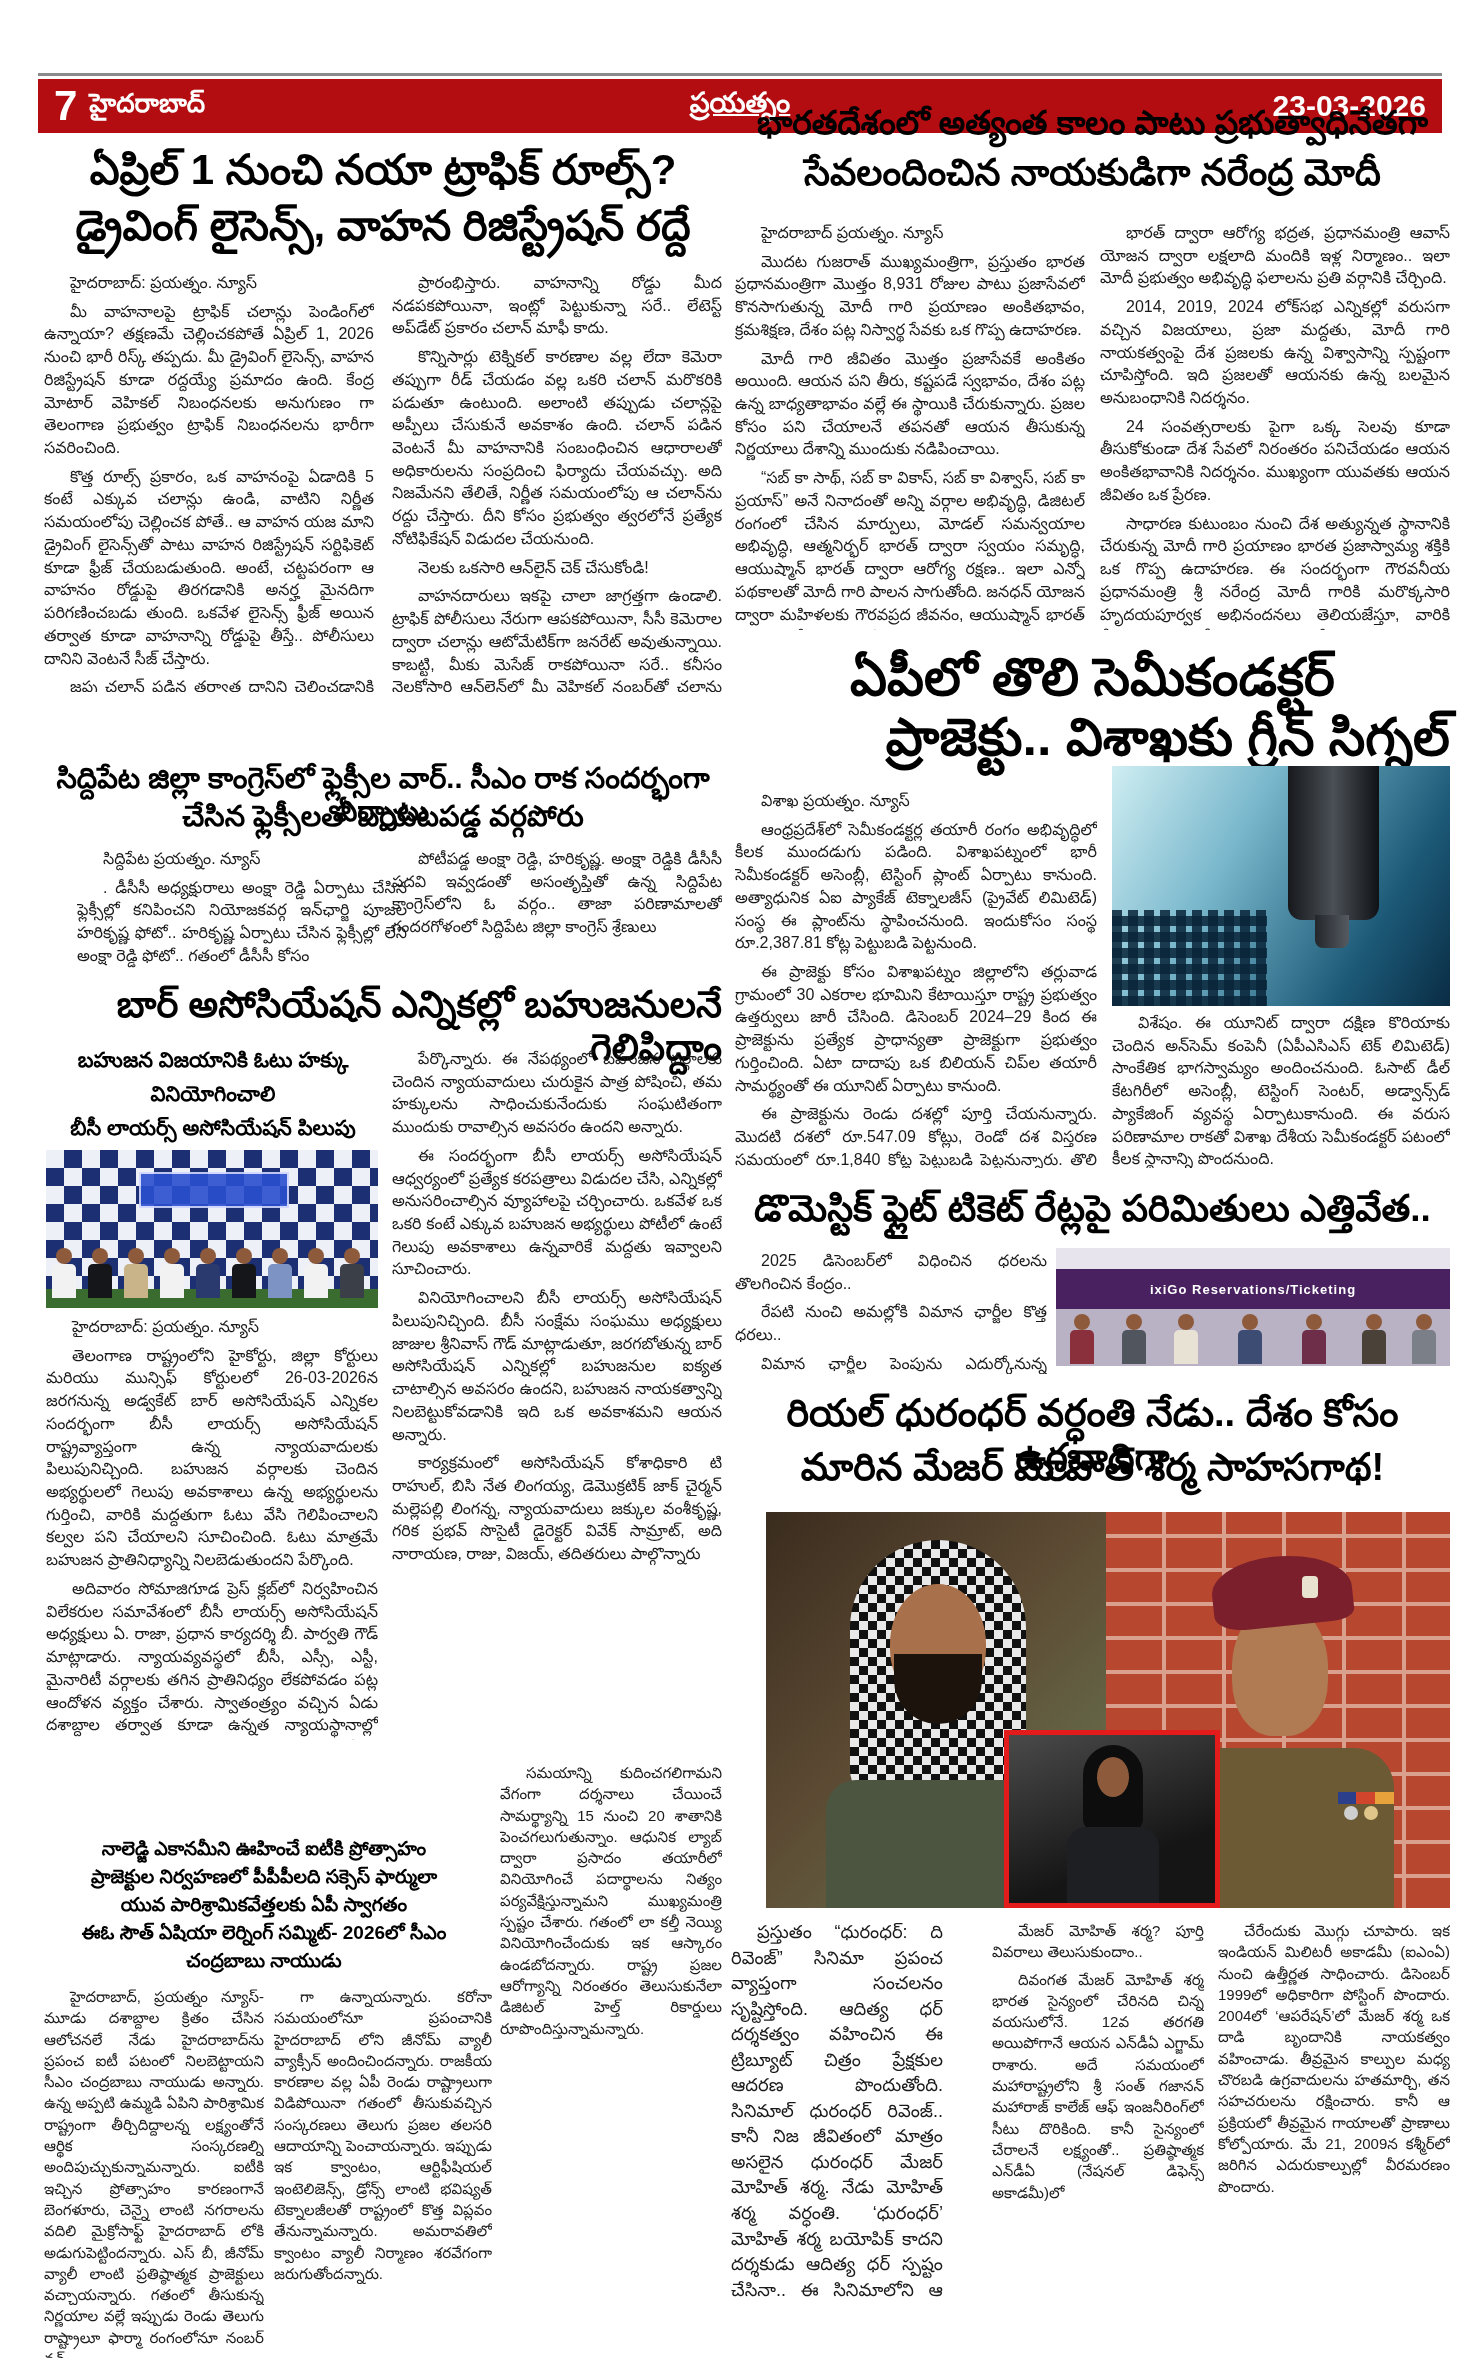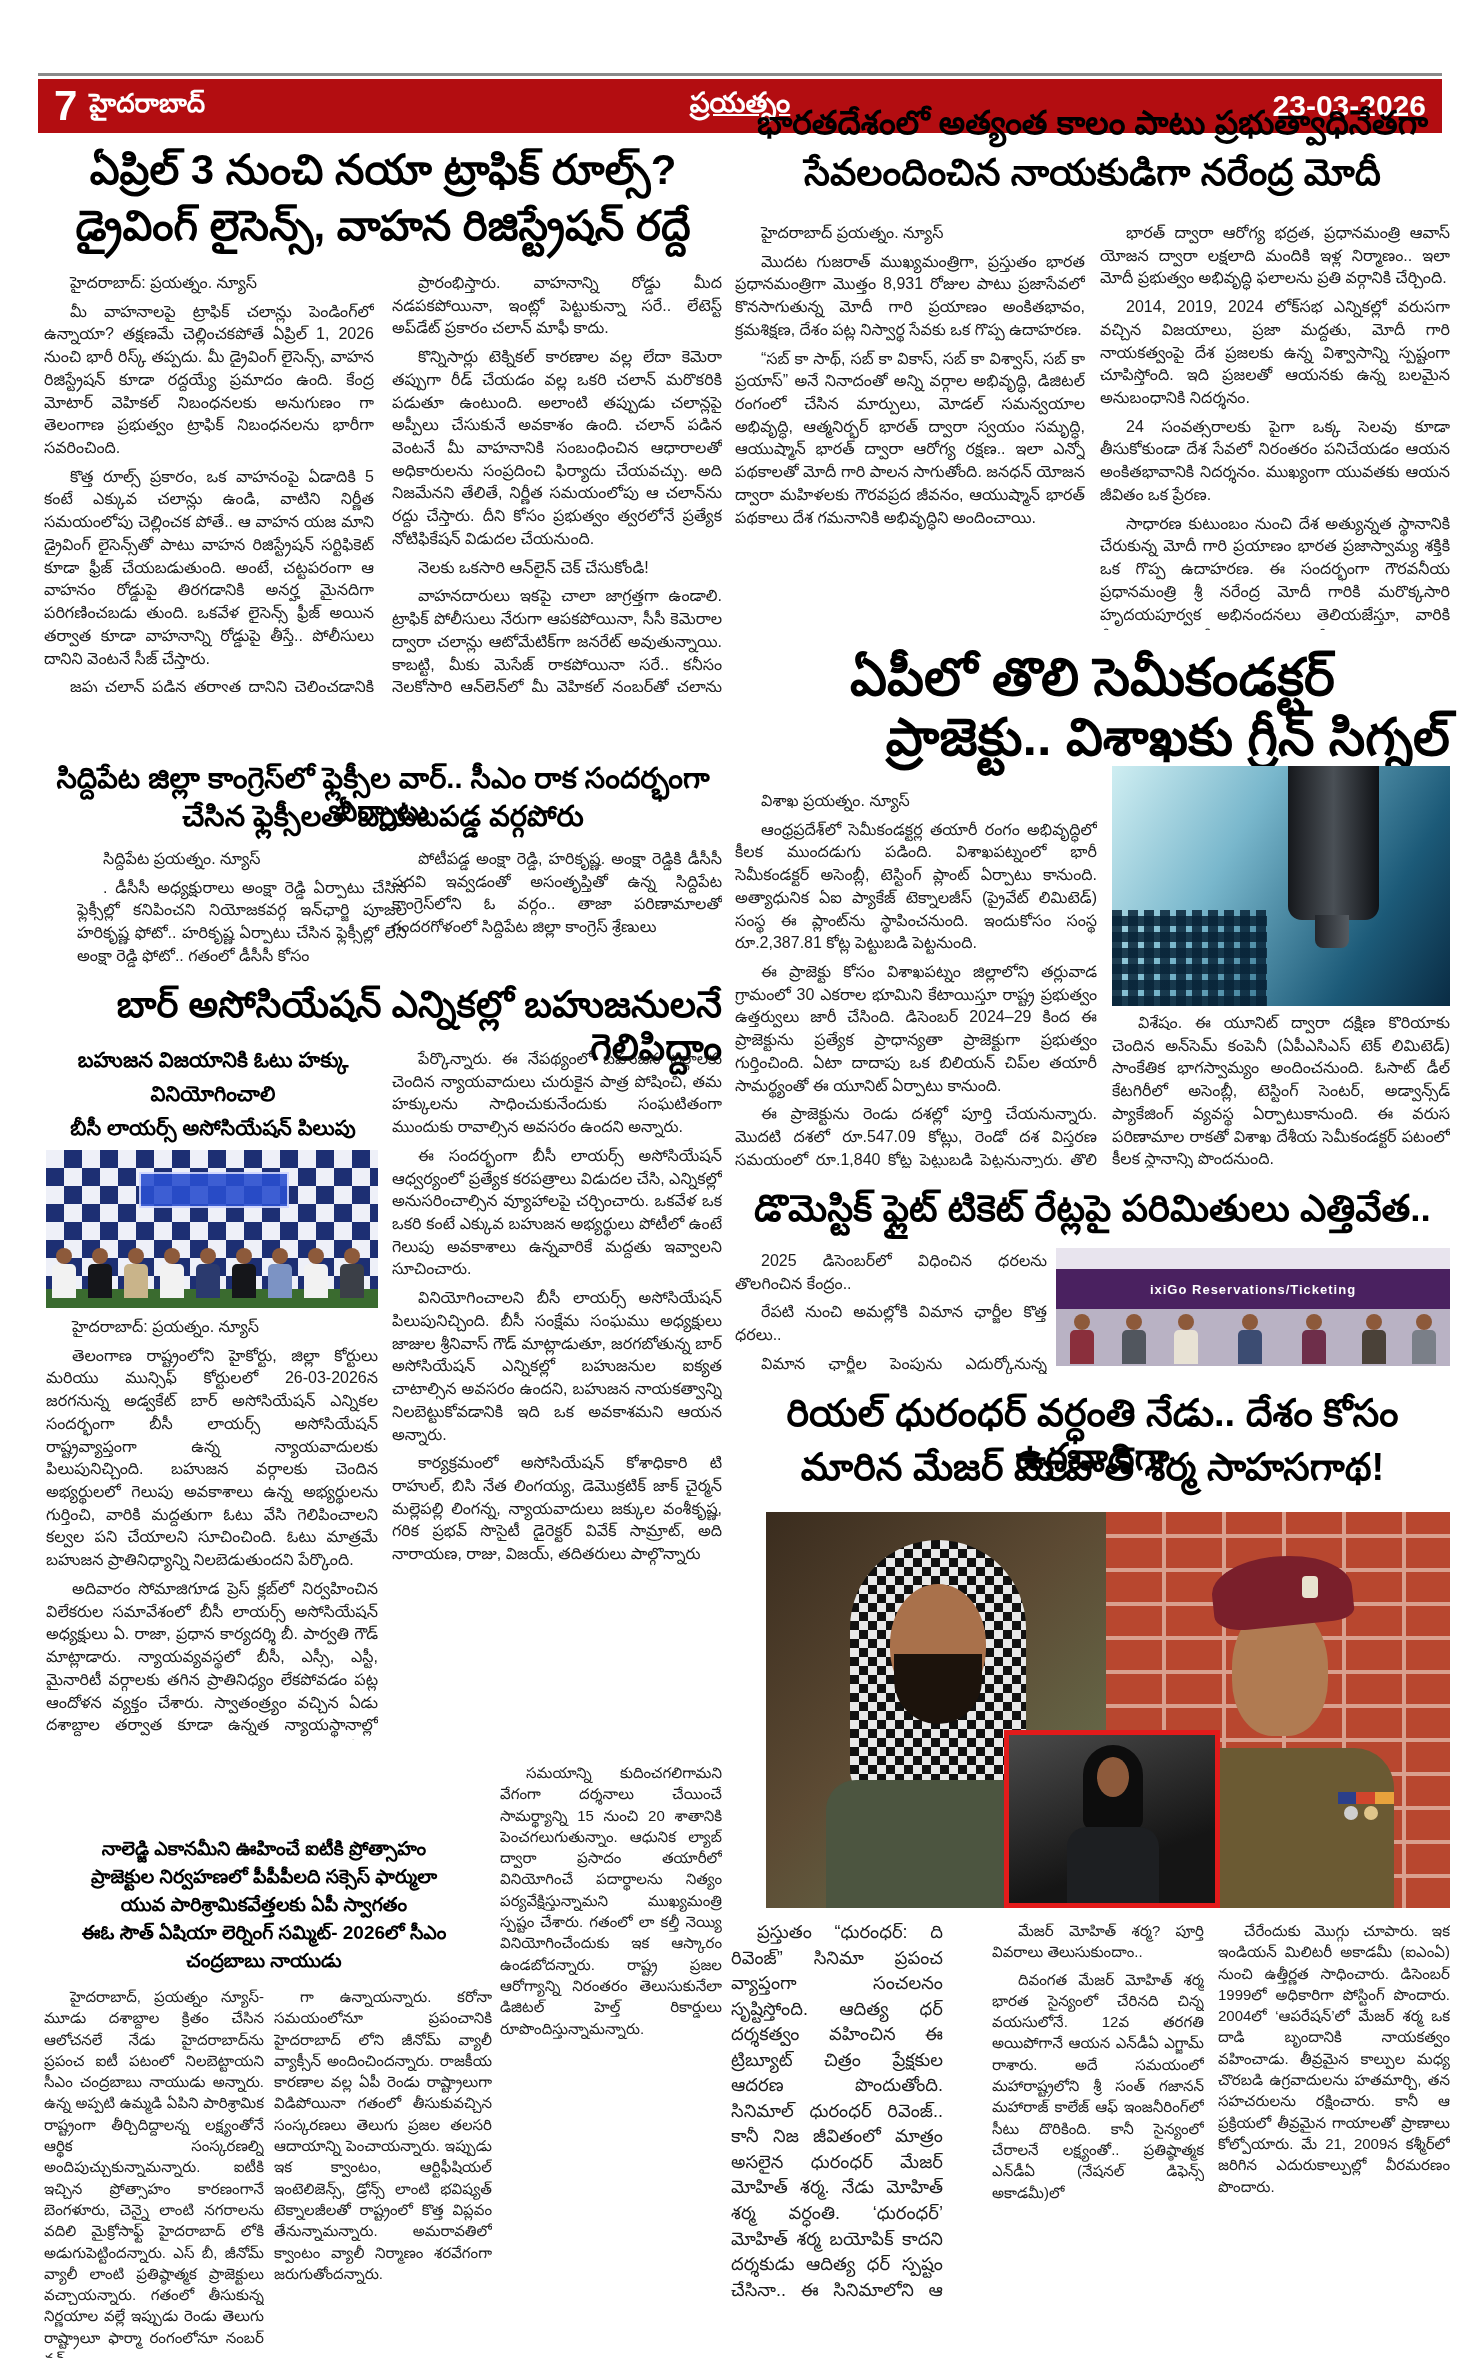--- a/index.html
+++ b/index.html
@@ -43,21 +43,21 @@
 <div id="page">
 
   <div class="abs topline" style="left:38px;top:73px;width:1404px;height:3px;"></div>
   <div class="abs redbar" style="left:38px;top:79px;width:1404px;height:54px;">
     <span class="pnum">7</span>
     <span class="edition">హైదరాబాద్</span>
     <span class="masthead">ప్రయత్నం</span>
     <span class="pdate">23-03-2026</span>
   </div>
 
-  <div class="abs hl" style="left:44px;top:146px;width:678px;font-size:42px;">ఏప్రిల్ 3 నుంచి నయా ట్రాఫిక్ రూల్స్?</div>
+  <div class="abs hl" style="left:44px;top:146px;width:678px;font-size:42px;">ఏప్రిల్ 1 నుంచి నయా ట్రాఫిక్ రూల్స్?</div>
   <div class="abs hl" style="left:44px;top:202px;width:678px;font-size:42px;">డ్రైవింగ్ లైసెన్స్, వాహన రిజిస్ట్రేషన్ రద్దే</div>
   <div class="abs body-col" style="left:44px;top:272px;width:330px;height:420px;">
       <p>హైదరాబాద్: ప్రయత్నం. న్యూస్</p>
       <p>మీ వాహనాలపై ట్రాఫిక్ చలాన్లు పెండింగ్‌లో ఉన్నాయా? తక్షణమే చెల్లించకపోతే ఏప్రిల్ 1, 2026 నుంచి భారీ రిస్క్ తప్పదు. మీ డ్రైవింగ్ లైసెన్స్, వాహన రిజిస్ట్రేషన్ కూడా రద్దయ్యే ప్రమాదం ఉంది. కేంద్ర మోటార్ వెహికల్ నిబంధనలకు అనుగుణం గా తెలంగాణ ప్రభుత్వం ట్రాఫిక్ నిబంధనలను భారీగా సవరించింది.</p>
       <p>కొత్త రూల్స్ ప్రకారం, ఒక వాహనంపై ఏడాదికి 5 కంటే ఎక్కువ చలాన్లు ఉండి, వాటిని నిర్ణీత సమయంలోపు చెల్లించక పోతే.. ఆ వాహన యజ మాని డ్రైవింగ్ లైసెన్స్‌తో పాటు వాహన రిజిస్ట్రేషన్ సర్టిఫికెట్ కూడా ఫ్రీజ్ చేయబడుతుంది. అంటే, చట్టపరంగా ఆ వాహనం రోడ్డుపై తిరగడానికి అనర్హ మైనదిగా పరిగణించబడు తుంది. ఒకవేళ లైసెన్స్ ఫ్రీజ్ అయిన తర్వాత కూడా వాహనాన్ని రోడ్డుపై తీస్తే.. పోలీసులు దానిని వెంటనే సీజ్ చేస్తారు.</p>
       <p>జప్తు చలాన్ పడిన తర్వాత దానిని చెల్లించడానికి గరిష్టంగా 45 రోజుల సమయం మాత్రమే ఉంటుంది. ఈ గడువు ముగిసినా ఫైన్ పే చేయని పక్షంలో, ఆ వాహనంపై అధికారులు చర్యలు</p>
     </div>
   <div class="abs body-col" style="left:392px;top:272px;width:330px;height:420px;">
       <p>ప్రారంభిస్తారు. వాహనాన్ని రోడ్డు మీద నడపకపోయినా, ఇంట్లో పెట్టుకున్నా సరే.. లేటెస్ట్ అప్‌డేట్ ప్రకారం చలాన్ మాఫీ కాదు.</p>
       <p>కొన్నిసార్లు టెక్నికల్ కారణాల వల్ల లేదా కెమెరా తప్పుగా రీడ్ చేయడం వల్ల ఒకరి చలాన్ మరొకరికి పడుతూ ఉంటుంది. అలాంటి తప్పుడు చలాన్లపై అప్పీలు చేసుకునే అవకాశం ఉంది. చలాన్ పడిన వెంటనే మీ వాహనానికి సంబంధించిన ఆధారాలతో అధికారులను సంప్రదించి ఫిర్యాదు చేయవచ్చు. అది నిజమేనని తేలితే, నిర్ణీత సమయంలోపు ఆ చలాన్‌ను రద్దు చేస్తారు. దీని కోసం ప్రభుత్వం త్వరలోనే ప్రత్యేక నోటిఫికేషన్ విడుదల చేయనుంది.</p>
@@ -146,20 +146,21 @@
     </div>
   <div class="abs body-col" style="left:500px;top:1762px;width:222px;height:560px;font-size:15px;">
       <p>సమయాన్ని కుదించగలిగామని వేగంగా దర్శనాలు చేయించే సామర్థ్యాన్ని 15 నుంచి 20 శాతానికి పెంచగలుగుతున్నాం. ఆధునిక ల్యాబ్ ద్వారా ప్రసాదం తయారీలో వినియోగించే పదార్థాలను నిత్యం పర్యవేక్షిస్తున్నామని ముఖ్యమంత్రి స్పష్టం చేశారు. గతంలో లా కల్తీ నెయ్యి వినియోగించేందుకు ఇక ఆస్కారం ఉండబోదన్నారు. రాష్ట్ర ప్రజల ఆరోగ్యాన్ని నిరంతరం తెలుసుకునేలా డిజిటల్ హెల్త్ రికార్డులు రూపొందిస్తున్నామన్నారు.</p>
     </div>
 
   <div class="abs hl" style="left:735px;top:104px;width:715px;font-size:33px;">భారతదేశంలో అత్యంత కాలం పాటు ప్రభుత్వాధినేతగా</div>
   <div class="abs hl" style="left:735px;top:152px;width:715px;font-size:37px;">సేవలందించిన నాయకుడిగా నరేంద్ర మోదీ</div>
   <div class="abs body-col" style="left:735px;top:222px;width:350px;height:408px;">
       <p>హైదరాబాద్ ప్రయత్నం. న్యూస్</p>
       <p>మొదట గుజరాత్ ముఖ్యమంత్రిగా, ప్రస్తుతం భారత ప్రధానమంత్రిగా మొత్తం 8,931 రోజుల పాటు ప్రజాసేవలో కొనసాగుతున్న మోదీ గారి ప్రయాణం అంకితభావం, క్రమశిక్షణ, దేశం పట్ల నిస్వార్థ సేవకు ఒక గొప్ప ఉదాహరణ.</p>
+      <p>మోదీ గారి జీవితం మొత్తం ప్రజాసేవకే అంకితం అయింది. ఆయన పని తీరు, కష్టపడే స్వభావం, దేశం పట్ల ఉన్న బాధ్యతాభావం వల్లే ఈ స్థాయికి చేరుకున్నారు. ప్రజల కోసం పని చేయాలనే తపనతో ఆయన తీసుకున్న నిర్ణయాలు దేశాన్ని ముందుకు నడిపించాయి.</p>
       <p>“సబ్ కా సాథ్, సబ్ కా వికాస్, సబ్ కా విశ్వాస్, సబ్ కా ప్రయాస్” అనే నినాదంతో అన్ని వర్గాల అభివృద్ధి, డిజిటల్ రంగంలో చేసిన మార్పులు, మోడల్ సమన్వయాల అభివృద్ధి, ఆత్మనిర్భర్ భారత్ ద్వారా స్వయం సమృద్ధి, ఆయుష్మాన్ భారత్ ద్వారా ఆరోగ్య రక్షణ.. ఇలా ఎన్నో పథకాలతో మోదీ గారి పాలన సాగుతోంది. జనధన్ యోజన ద్వారా మహిళలకు గౌరవప్రద జీవనం, ఆయుష్మాన్ భారత్ పథకాలు దేశ గమనానికి అభివృద్ధిని అందించాయి.</p>
     </div>
   <div class="abs body-col" style="left:1100px;top:222px;width:350px;height:408px;">
       <p>భారత్ ద్వారా ఆరోగ్య భద్రత, ప్రధానమంత్రి ఆవాస్ యోజన ద్వారా లక్షలాది మందికి ఇళ్ల నిర్మాణం.. ఇలా మోదీ ప్రభుత్వం అభివృద్ధి ఫలాలను ప్రతి వర్గానికి చేర్చింది.</p>
       <p>2014, 2019, 2024 లోక్‌సభ ఎన్నికల్లో వరుసగా వచ్చిన విజయాలు, ప్రజా మద్దతు, మోదీ గారి నాయకత్వంపై దేశ ప్రజలకు ఉన్న విశ్వాసాన్ని స్పష్టంగా చూపిస్తోంది. ఇది ప్రజలతో ఆయనకు ఉన్న బలమైన అనుబంధానికి నిదర్శనం.</p>
       <p>24 సంవత్సరాలకు పైగా ఒక్క సెలవు కూడా తీసుకోకుండా దేశ సేవలో నిరంతరం పనిచేయడం ఆయన అంకితభావానికి నిదర్శనం. ముఖ్యంగా యువతకు ఆయన జీవితం ఒక ప్రేరణ.</p>
       <p>సాధారణ కుటుంబం నుంచి దేశ అత్యున్నత స్థానానికి చేరుకున్న మోదీ గారి ప్రయాణం భారత ప్రజాస్వామ్య శక్తికి ఒక గొప్ప ఉదాహరణ. ఈ సందర్భంగా గౌరవనీయ ప్రధానమంత్రి శ్రీ నరేంద్ర మోదీ గారికి మరొక్కసారి హృదయపూర్వక అభినందనలు తెలియజేస్తూ, వారికి దీర్ఘాయుష్షు, ఆరోగ్యం కలగాలని, దేశాన్ని ఇంకా ఉన్నత శిఖరాలకు తీసుకెళ్లాలని ఆకాంక్షిస్తున్నాను.</p>
     </div>
 
   <div class="abs hl" style="left:735px;top:648px;width:715px;font-size:52px;">ఏపీలో తొలి సెమీకండక్టర్</div>

